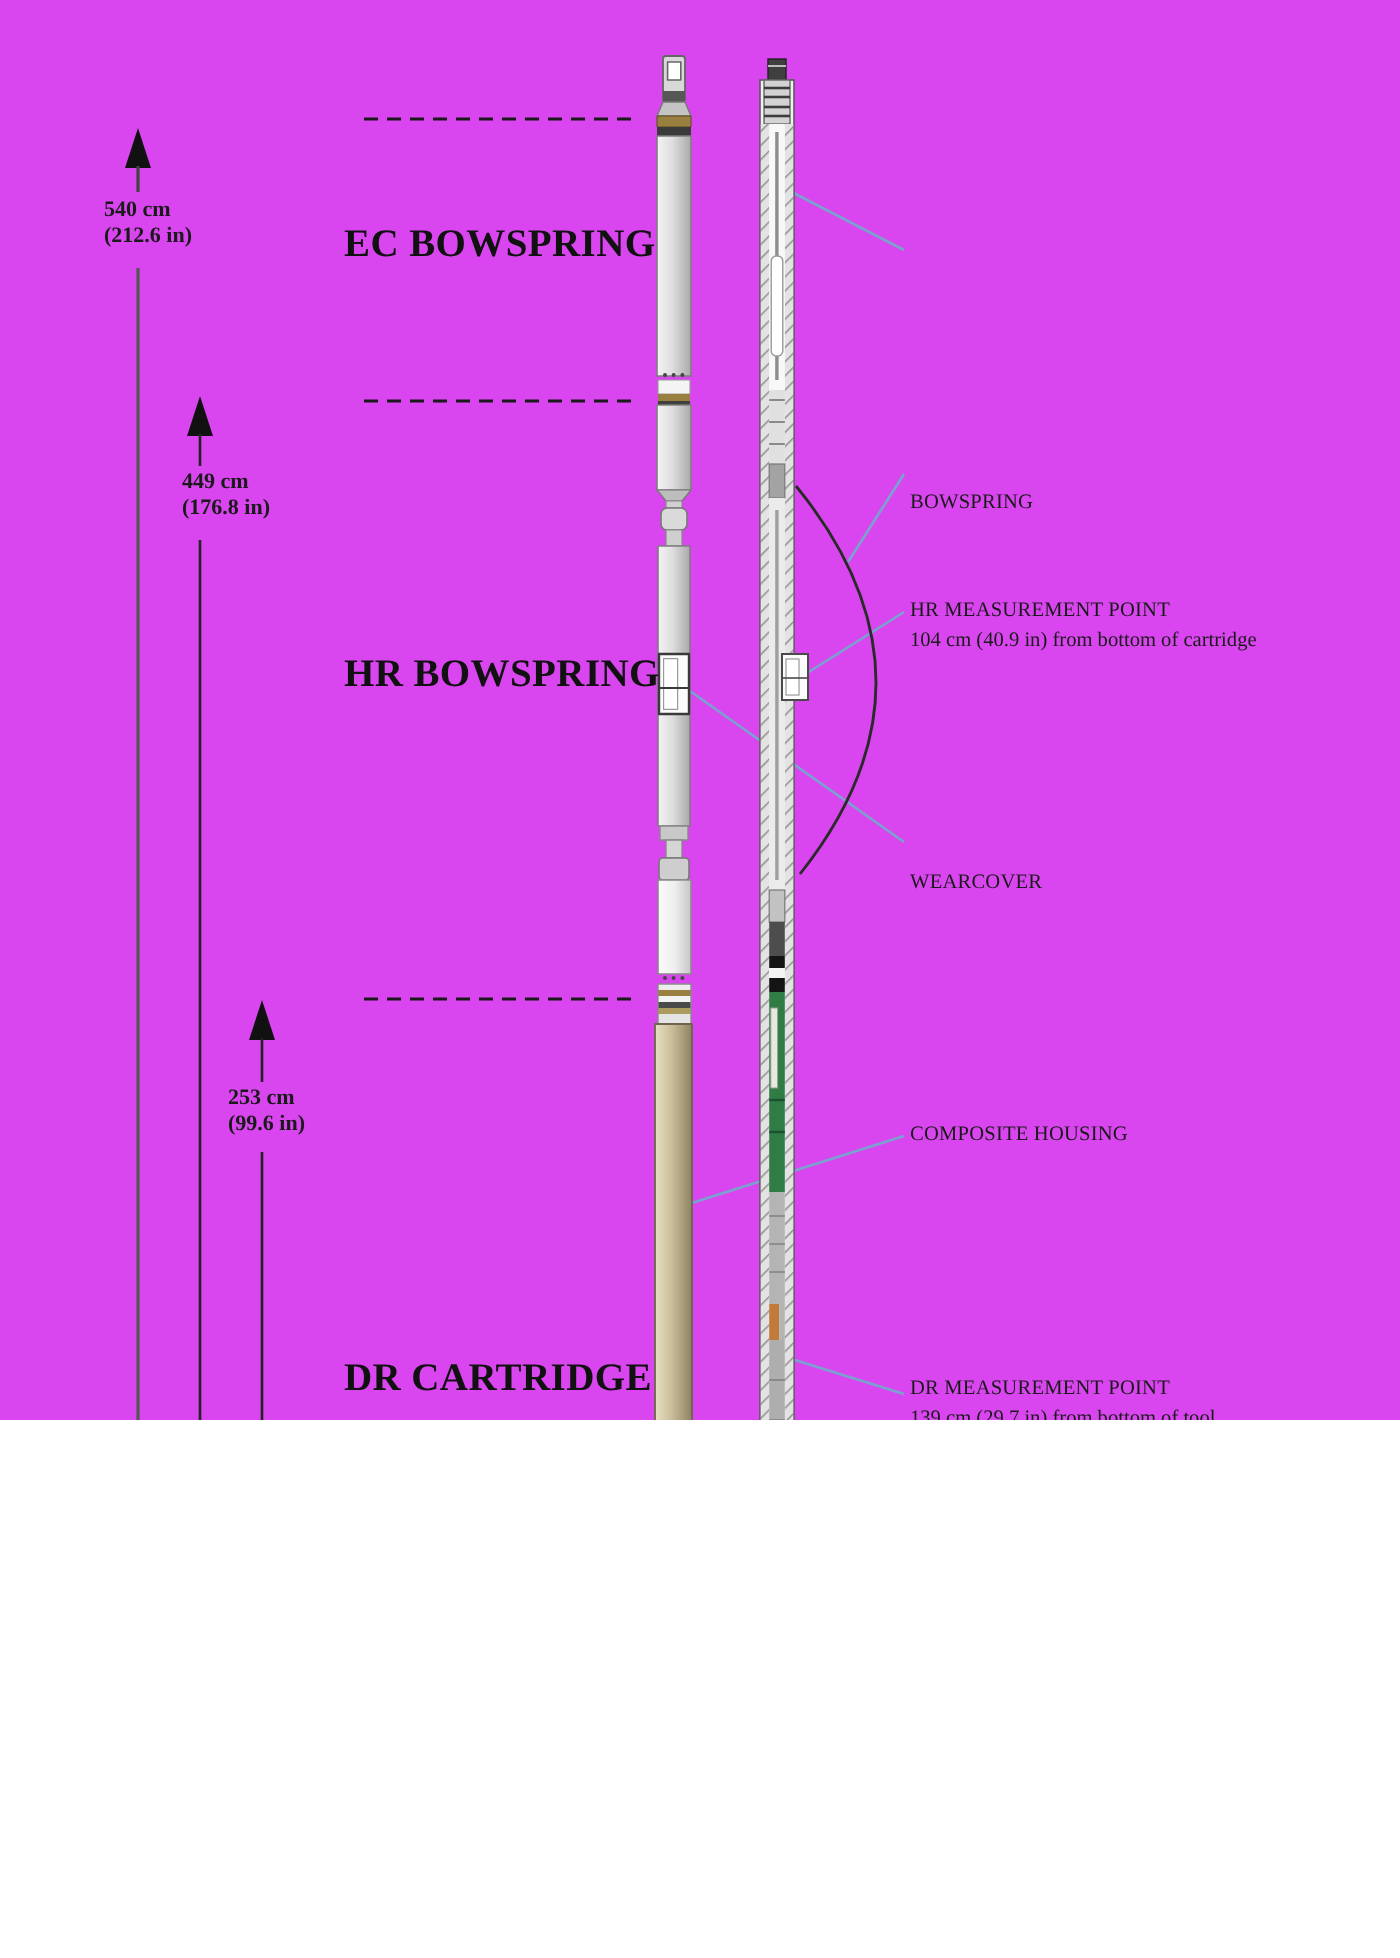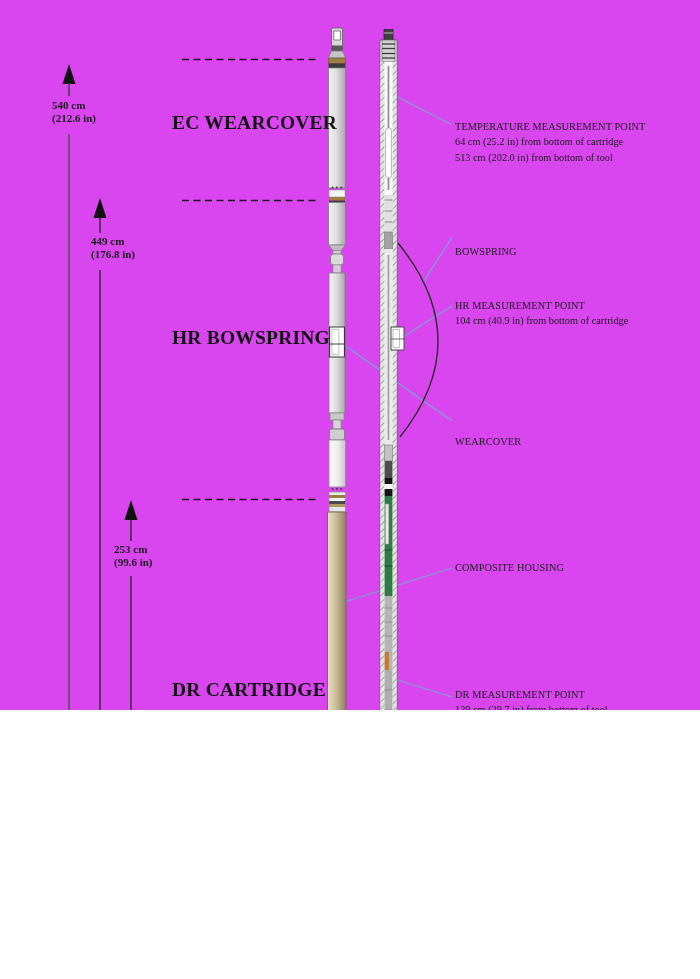--- a/index.html
+++ b/index.html
@@ -203,29 +203,24 @@
   </div>
   <div class="txt dim" style="left:91px;top:235px">
     <div>449 cm</div>
     <div>(176.8 in)</div>
   </div>
   <div class="txt dim" style="left:114px;top:543px">
     <div>253 cm</div>
     <div>(99.6 in)</div>
   </div>
 
-  <div class="txt cartridge" style="left:172px;top:112px">EC WEARCOVER</div>
+  <div class="txt cartridge" style="left:172px;top:112px">EC BOWSPRING</div>
   <div class="txt cartridge" style="left:172px;top:327px">HR BOWSPRING</div>
   <div class="txt cartridge" style="left:172px;top:679px">DR CARTRIDGE</div>
 
-  <div class="txt anno" style="left:455px;top:119px">
-    <div class="t">TEMPERATURE MEASUREMENT POINT</div>
-    <div>64 cm (25.2 in) from bottom of cartridge</div>
-    <div>513 cm (202.0 in) from bottom of tool</div>
-  </div>
 
   <div class="txt anno" style="left:455px;top:244px">
     <div class="t">BOWSPRING</div>
   </div>
 
   <div class="txt anno" style="left:455px;top:298px">
     <div class="t">HR MEASUREMENT POINT</div>
     <div>104 cm (40.9 in) from bottom of cartridge</div>
   </div>
 

